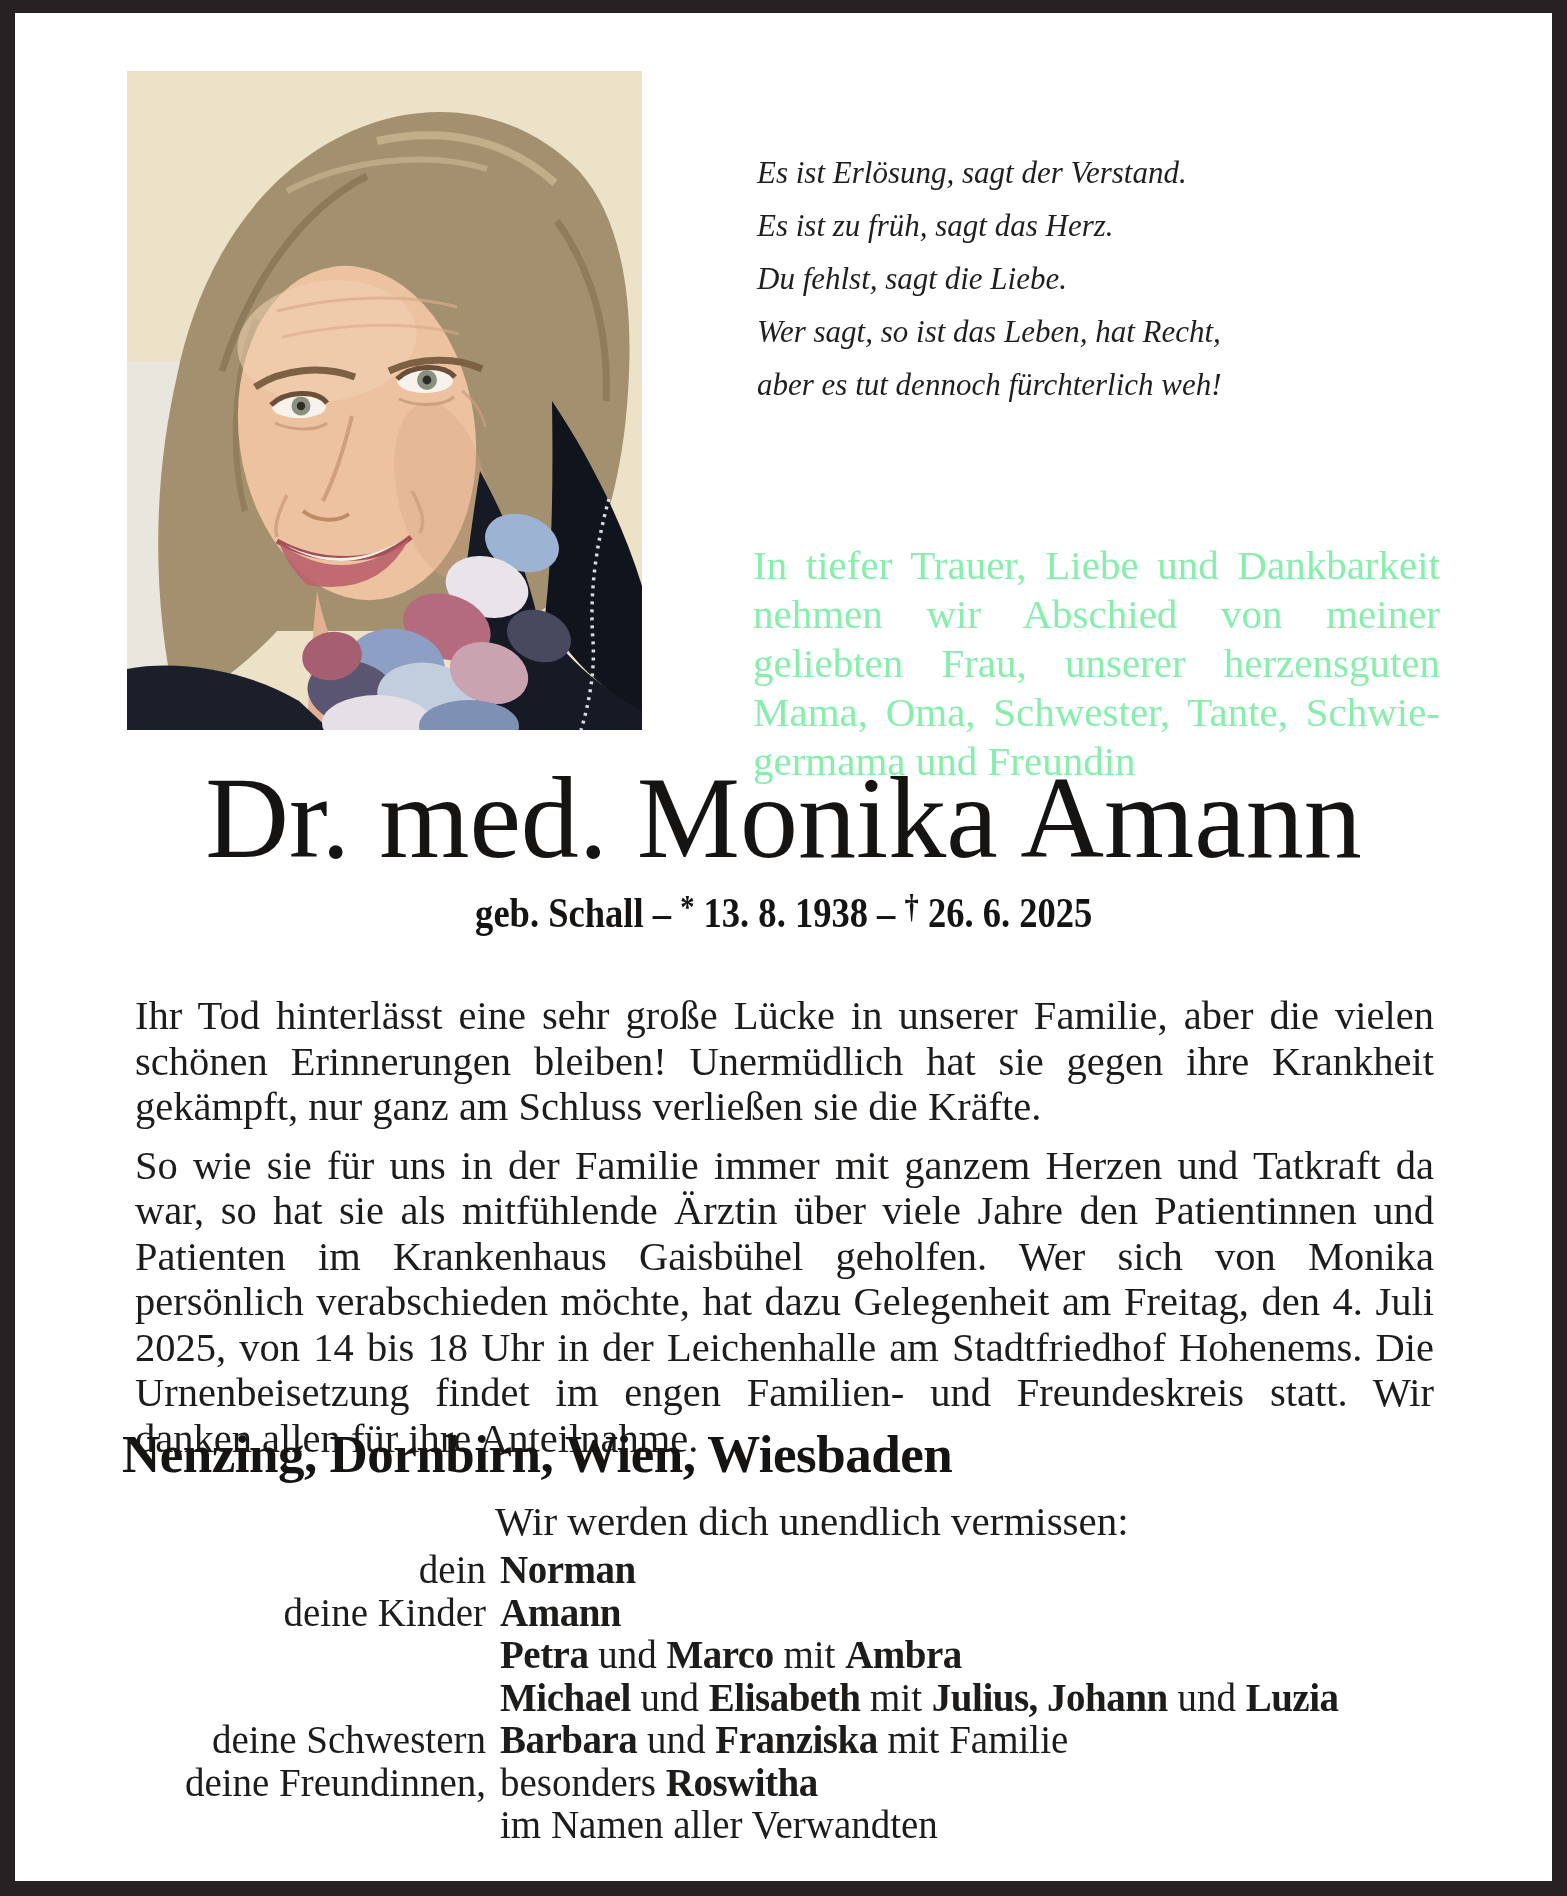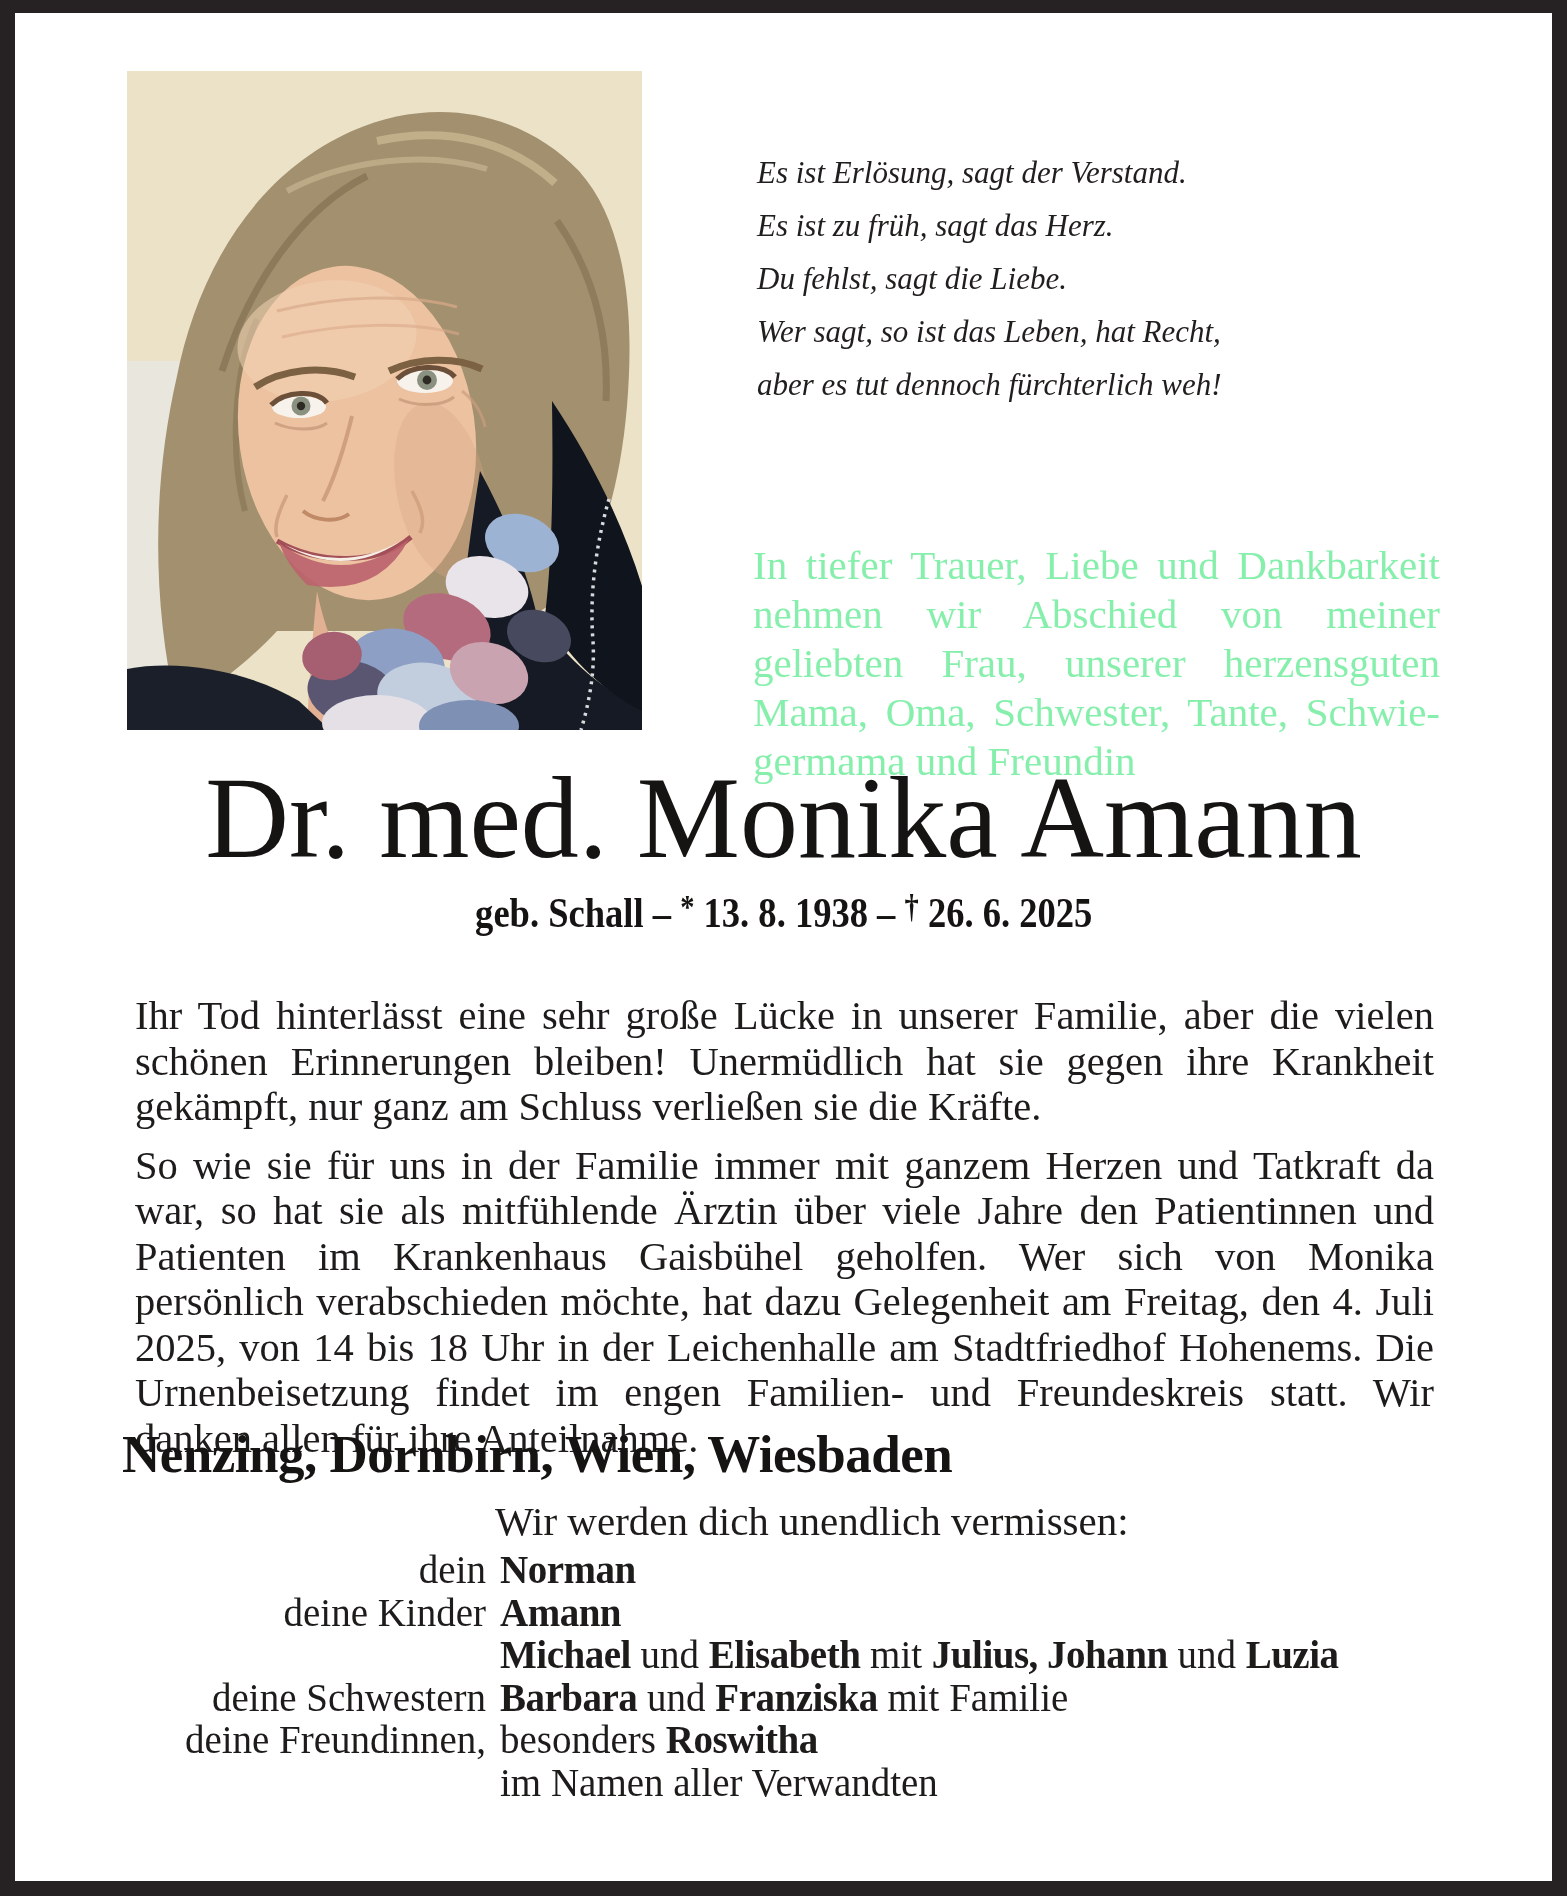--- a/index.html
+++ b/index.html
@@ -164,20 +164,21 @@
       <div class="f-row">
         <span class="f-label">dein</span>
         <span class="f-names"><span class="bold">Norman</span></span>
       </div>
       <div class="f-row">
         <span class="f-label">deine Kinder</span>
         <span class="f-names"><span class="bold">Amann</span></span>
       </div>
       <div class="f-row">
         <span class="f-label"></span>
+        <span class="f-names"><span class="bold">Petra</span><span> und </span><span class="bold">Marco</span><span> mit </span><span class="bold">Ambra</span></span>
       </div>
       <div class="f-row">
         <span class="f-label"></span>
         <span class="f-names"><span class="bold">Michael</span><span> und </span><span class="bold">Elisabeth</span><span> mit </span><span class="bold">Julius, Johann</span><span> und </span><span class="bold">Luzia</span></span>
       </div>
       <div class="f-row">
         <span class="f-label">deine Schwestern</span>
         <span class="f-names"><span class="bold">Barbara</span><span> und </span><span class="bold">Franziska</span><span> mit Familie</span></span>
       </div>
       <div class="f-row">

